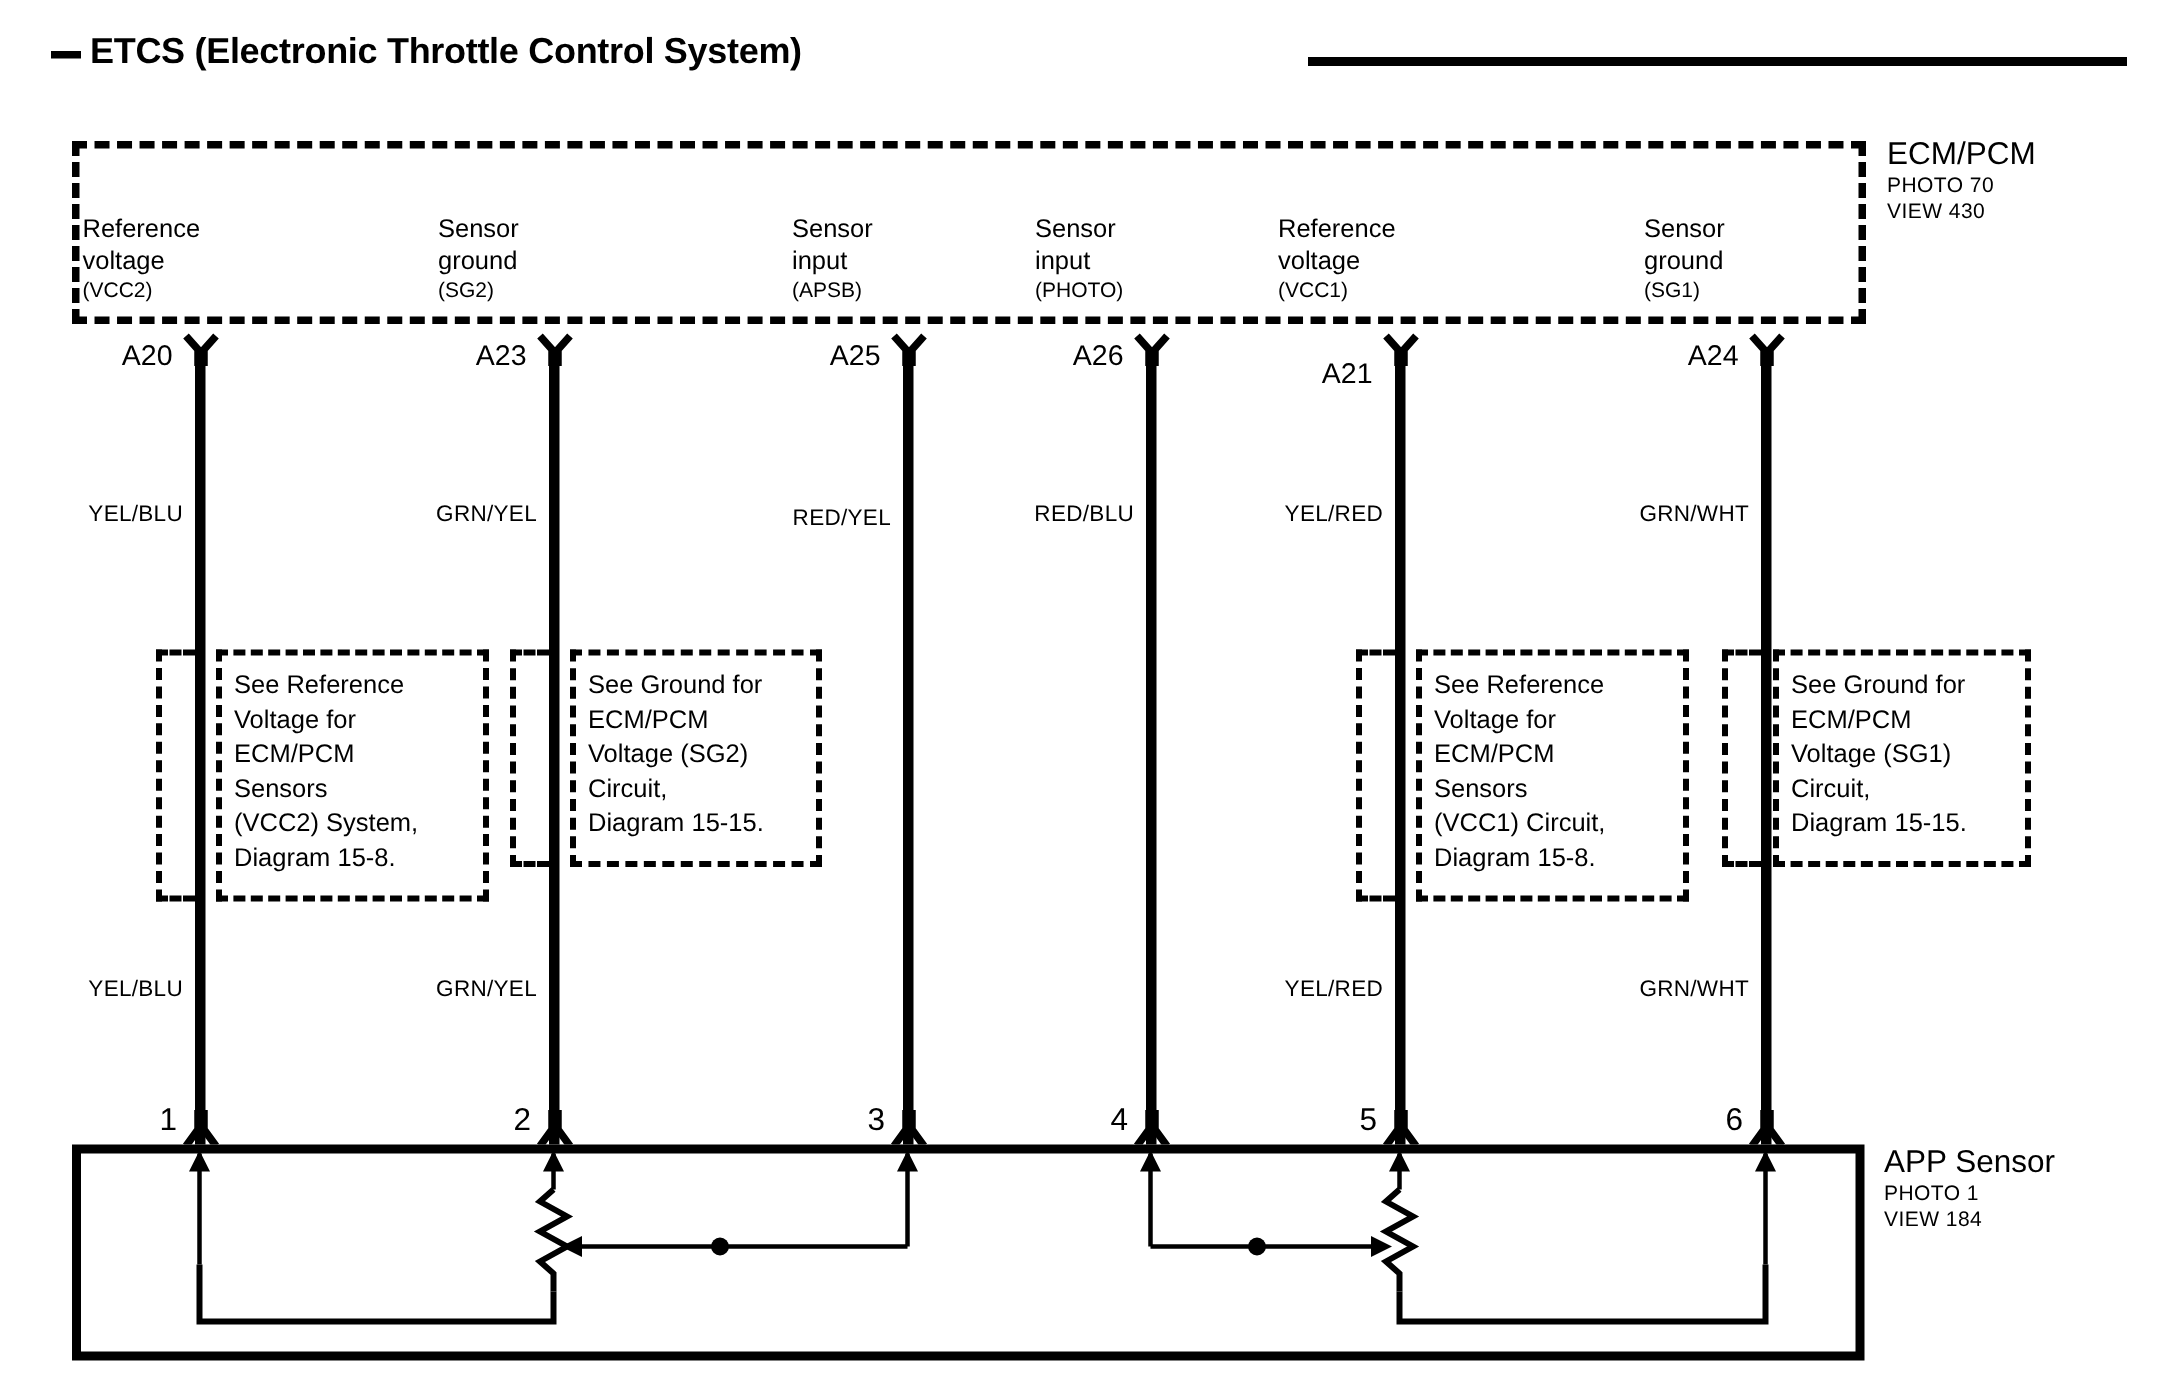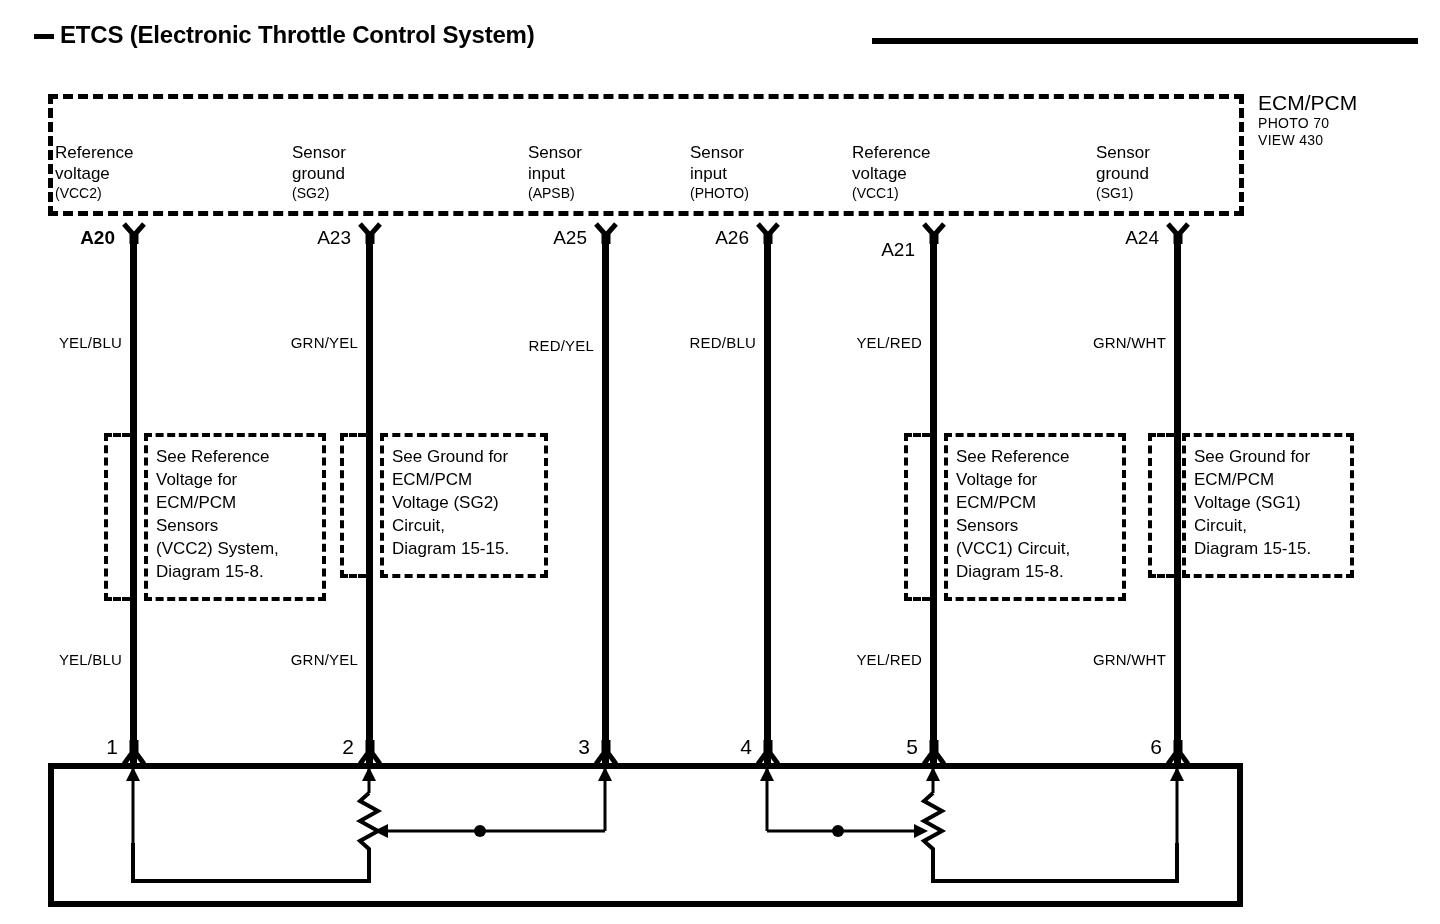--- a/index.html
+++ b/index.html
@@ -168,21 +168,21 @@
     <svg width="26" height="22" viewBox="0 0 26 22">
         <path d="M3 2 L11 11 L11 22 L15 22 L15 11 L23 2" stroke="#000" stroke-width="5" fill="none"></path>
       </svg>
   </div>
   <div class="abs ytop" style="left:1165px;top:222px;">
     <svg width="26" height="22" viewBox="0 0 26 22">
         <path d="M3 2 L11 11 L11 22 L15 22 L15 11 L23 2" stroke="#000" stroke-width="5" fill="none"></path>
       </svg>
   </div>
 
-  <div class="abs pinnum" style="left:40px;top:228px;width:75px;font-weight:bold;">A20</div>
+  <div class="abs pinnum" style="left:40px;top:228px;width:75px;">A20</div>
   <div class="abs pinnum" style="left:276px;top:228px;width:75px;">A23</div>
   <div class="abs pinnum" style="left:512px;top:228px;width:75px;">A25</div>
   <div class="abs pinnum" style="left:674px;top:228px;width:75px;">A26</div>
   <div class="abs pinnum" style="left:840px;top:228px;width:75px;margin-top:12px;">A21</div>
   <div class="abs pinnum" style="left:1084px;top:228px;width:75px;">A24</div>
 
   <div class="abs wire" style="left:130px;top:240px;height:525px;"></div>
   <div class="abs wire" style="left:366px;top:240px;height:525px;"></div>
   <div class="abs wire" style="left:602px;top:240px;height:525px;"></div>
   <div class="abs wire" style="left:764px;top:240px;height:525px;"></div>
@@ -324,14 +324,19 @@
       <path d="M885 30 L876 38 L894 48 L876 58 L894 68 L876 78 L885 86 L885 98"></path>
     </g>
 
     <g stroke="#000" stroke-width="3" fill="none">
       <path d="M719 68 L866 68"></path>
     </g>
     <polygon points="866,61 866,75 880,68" fill="#000"></polygon>
     <circle cx="790" cy="68" r="6" fill="#000"></circle>
   </svg>
 
+  <div class="abs" id="app-caption">
+    <div class="big">APP Sensor</div>
+    <div class="small">PHOTO 1</div>
+    <div class="small">VIEW 184</div>
+  </div>
 
 </div>
 
 </body></html>

